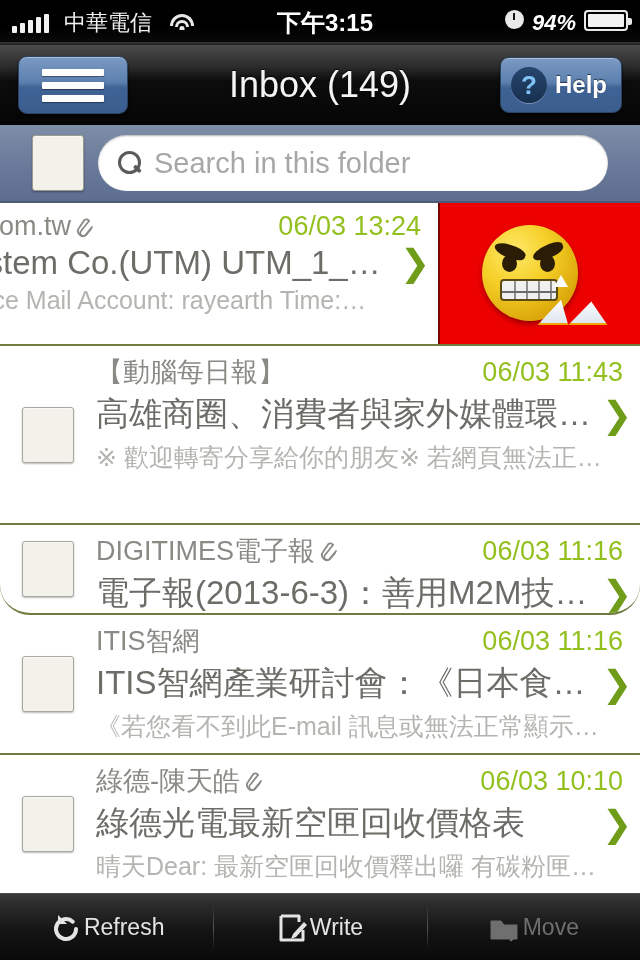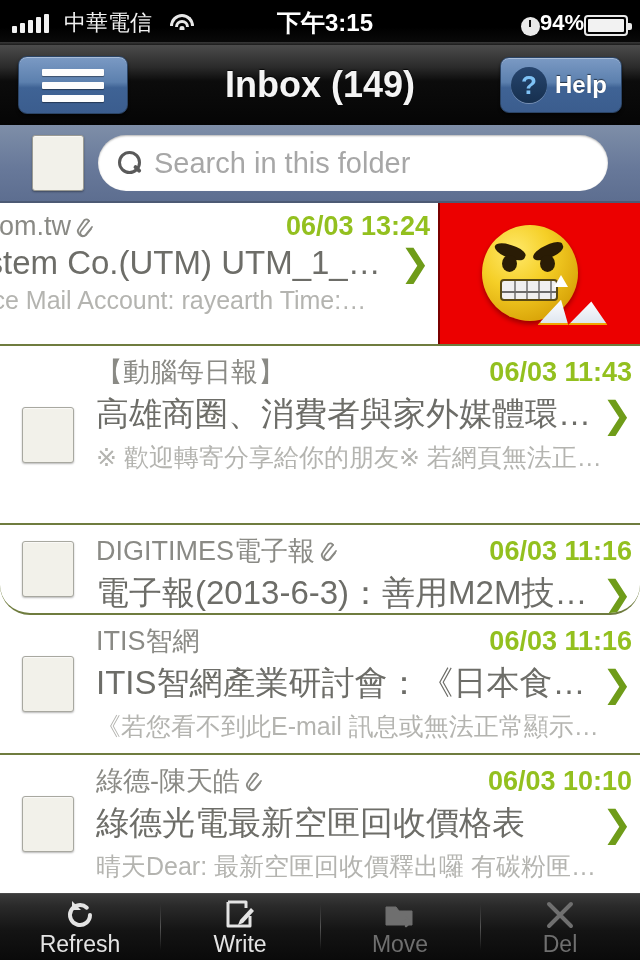--- a/index.html
+++ b/index.html
@@ -36,21 +36,21 @@
   .wifi { width:26px; height:20px; position:relative; margin-left:2px;}
   .wifi span{ position:absolute; left:50%; transform:translateX(-50%);
      border:3px solid #e8e8e8; border-bottom:none; border-radius:50% 50% 0 0 / 100% 100% 0 0;}
   .wifi span.a{ width:24px; height:12px; top:1px;}
   .wifi span.b{ width:14px; height:7px; top:7px;}
   .wifi span.c{ width:5px; height:4px; top:13px; background:#e8e8e8; border:none; border-radius:50% 50% 0 0;}
   .sb-time {
     position:absolute; left:10px; right:0; text-align:center;
     font-size:24px; font-weight:bold; color:#fff; pointer-events:none;
   }
-  .sb-right { margin-left:auto; display:flex; align-items:flex-end; gap:0; }
+  .sb-right { margin-left:auto; display:flex; align-items:flex-start; gap:8px;font-style:italic; }
   .alarm-icon{
     width:19px;height:19px;border-radius:50%;background:#e9e9e9;position:relative;
   }
   .alarm-icon:after{
     content:"";position:absolute;left:8px;top:3px;width:2px;height:7px;background:#111;
   }
   .battery-pct{ font-size:22px; font-weight:bold; color:#fff;}
   .battery{
     width:44px;height:21px;border:2px solid #e9e9e9;border-radius:4px;position:relative;
     padding:2px;
@@ -77,21 +77,21 @@
     display:flex; align-items:center; justify-content:center;
     cursor:pointer;
   }
   #menu-button { width:110px; height:58px; flex-direction:column; gap:6px; }
   #menu-button i {
     display:block; width:62px; height:7px; background:#fdfdfd; border-radius:1px;
     box-shadow:0 1px 1px rgba(0,0,0,.4);
   }
   #nav-title {
     position:absolute; left:0; right:0; text-align:center;
-    font-size:36px; color:#f4f4f4; font-weight:700;
+    font-size:36px; color:#f4f4f4; font-weight:400;
     text-shadow:0 -1px 1px rgba(0,0,0,.8);
     pointer-events:none;
   }
   #help-button {
     height:56px; padding:0 14px 0 10px; gap:8px; z-index:2;
   }
   .qmark {
     width:36px; height:36px; border-radius:50%;
     background:linear-gradient(#27456e,#16304f);
     box-shadow:0 1px 0 rgba(255,255,255,.3);
@@ -152,22 +152,22 @@
   .row-top { display:flex; align-items:baseline; }
   .sender {
     font-size:27px; color:#8a8a85; white-space:nowrap; overflow:hidden;
     display:flex; align-items:center; gap:4px;
   }
   .clip {
     display:inline-block; width:22px; height:26px; position:relative; flex:none;
   }
   .clip svg { position:absolute; left:0; top:2px; }
   .date {
-    margin-left:auto; font-size:27px; color:#93c01f; font-weight:700;
-    white-space:nowrap; padding-right:8px;
+    margin-left:auto; font-size:27px; color:#93c01f; font-weight:400;
+    white-space:nowrap; padding-right:17px;
   }
   .row-mid { display:flex; align-items:center; margin-top:2px;}
   .subject {
     font-size:33px; color:#6d6d68; white-space:nowrap; overflow:hidden;
     text-overflow:ellipsis; flex:1; min-width:0;
   }
   .chevron {
     flex:none; width:46px; text-align:center;
     font-size:36px; color:#6f9c19; font-weight:bold; line-height:1;
     cursor:pointer;
@@ -226,21 +226,21 @@
   .dot.d2 { left:74px; top:56px; width:0;height:0;border-left:7px solid transparent;border-right:7px solid transparent;border-bottom:12px solid #fff;background:none;}
 
   
   #toolbar {
     position:absolute; left:0; bottom:0; width:640px; height:67px;
     background:linear-gradient(#3b3b3b 0%,#2a2a2a 18%,#141414 55%,#0a0a0a 100%);
     display:flex; align-items:stretch;
     border-top:1px solid #4a4a4a;
   }
   .tb-item {
-    flex:1; display:flex; flex-direction:column; align-items:center; justify-content:center;
+    flex:1; display:flex; flex-direction:row; align-items:center; justify-content:center;
     gap:1px; position:relative; cursor:pointer;
   }
   .tb-item + .tb-item:before{
     content:""; position:absolute; left:0; top:10px; bottom:10px; width:1px;
     background:linear-gradient(transparent,#555,transparent);
   }
   .tb-label { font-size:23px; color:#e4e4e4; }
   .tb-item.disabled .tb-label { color:#6f6f6f; }
   .tb-icon { height:34px; display:flex; align-items:flex-end; justify-content:center;}
   .tb-item.disabled .tb-icon svg * { stroke:#6f6f6f !important; fill:#6f6f6f !important; }
@@ -454,22 +454,14 @@
   <div class="tb-item disabled">
     <span class="tb-icon">
       <svg width="34" height="30" viewBox="0 0 34 30">
         <path d="M3 7 h10 l3 4 h13 v14 H3 Z" fill="#6f6f6f" stroke="#6f6f6f" stroke-width="1"></path>
         <path d="M20 22 h7 l-4-4 m4 4 l-4 4" stroke="#6f6f6f" stroke-width="2.5" fill="none" stroke-linecap="round" stroke-linejoin="round"></path>
       </svg>
     </span>
     <span class="tb-label">Move</span>
   </div>
 
-  <div class="tb-item disabled">
-    <span class="tb-icon">
-      <svg width="30" height="30" viewBox="0 0 30 30">
-        <path d="M4 4 L26 26 M26 4 L4 26" stroke="#6f6f6f" stroke-width="4" stroke-linecap="round"></path>
-      </svg>
-    </span>
-    <span class="tb-label">Del</span>
-  </div>
 
 </div>
 
 </body></html>

